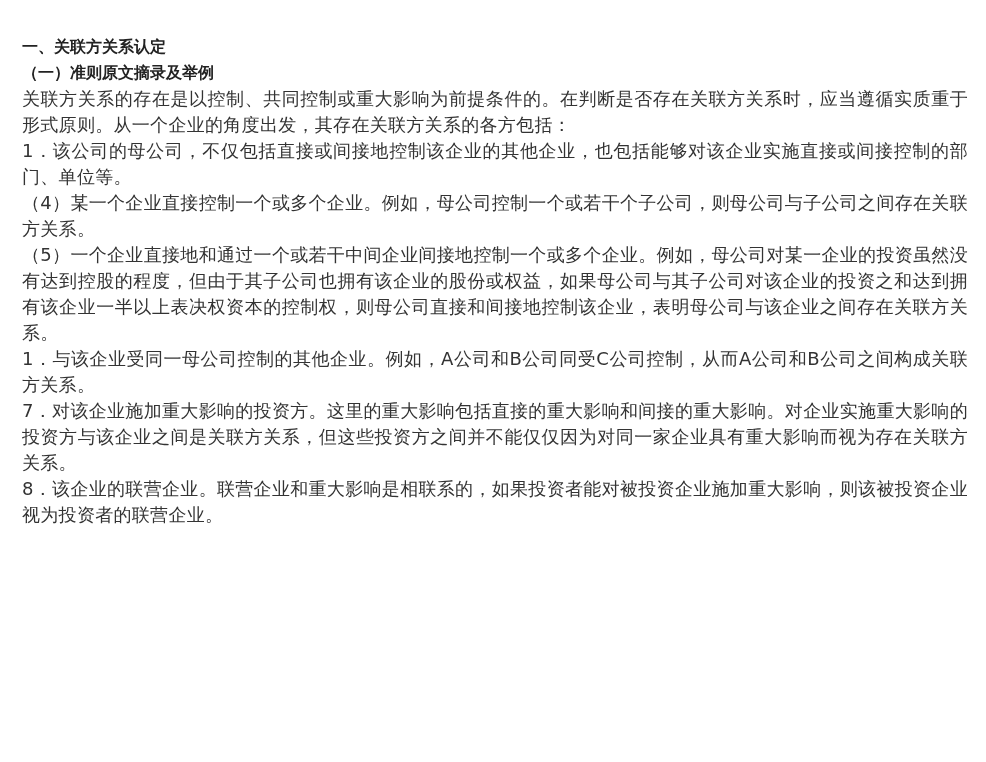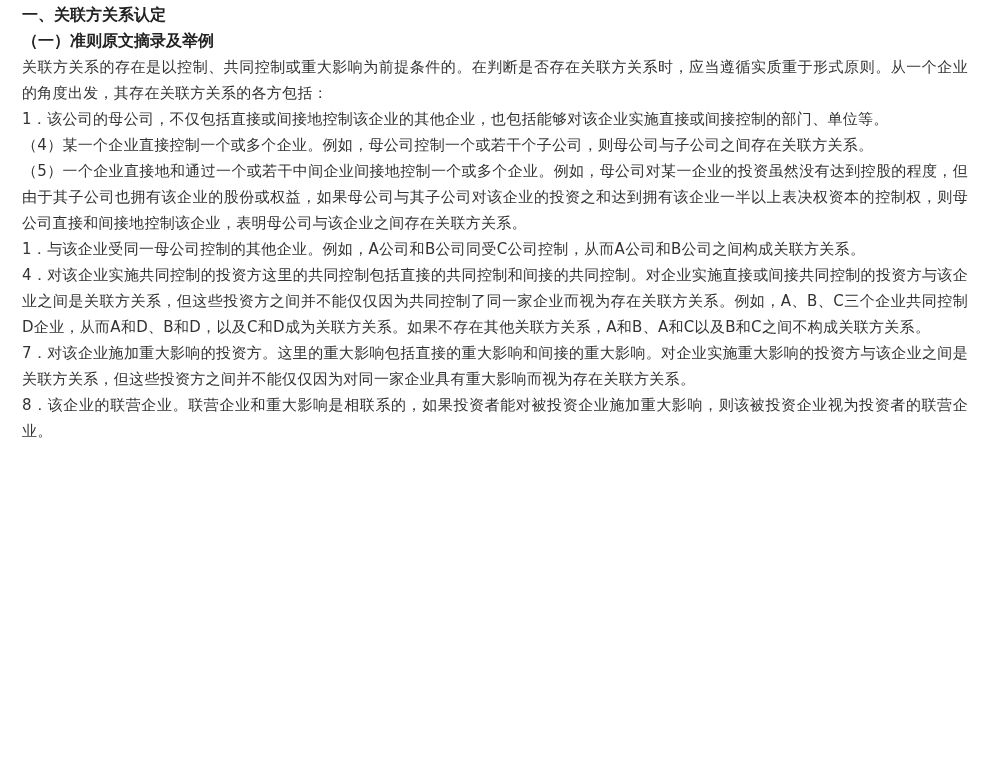--- a/index.html
+++ b/index.html
@@ -1,37 +1,36 @@
 <!DOCTYPE html>
 <html><head>
 <meta charset="utf-8">
 <style>
   html, body { margin: 0; padding: 0; background: #ffffff; }
   body {
     width: 986px; height: 762px; overflow: hidden;
     font-family: "DejaVu Sans", "Liberation Sans", sans-serif;
     color: #333333;
   }
-  .doc { padding: 2px 18px 0 22px; }
+  .doc { padding: 2px 18px 0 22px; margin-top: 32px; }
   .h1, .h2 {
     font-family: "DejaVu Serif", "Liberation Serif", serif;
     font-weight: bold; font-size: 16px; line-height: 26px; color: #222;
   }
   .p {
-    font-size: 15px; line-height: 26px; text-align: justify;
+    font-size: 18px; line-height: 26px; text-align: justify;
     letter-spacing: 0.3px; margin: 0;
   }
 </style>
 </head>
 <body>
 
 <div class="doc">
   <div class="h1">一、关联方关系认定</div>
   <div class="h2">（一）准则原文摘录及举例</div>
   <p class="p">关联方关系的存在是以控制、共同控制或重大影响为前提条件的。在判断是否存在关联方关系时，应当遵循实质重于形式原则。从一个企业的角度出发，其存在关联方关系的各方包括：</p>
   <p class="p">1．该公司的母公司，不仅包括直接或间接地控制该企业的其他企业，也包括能够对该企业实施直接或间接控制的部门、单位等。</p>
   <p class="p">（4）某一个企业直接控制一个或多个企业。例如，母公司控制一个或若干个子公司，则母公司与子公司之间存在关联方关系。</p>
   <p class="p">（5）一个企业直接地和通过一个或若干中间企业间接地控制一个或多个企业。例如，母公司对某一企业的投资虽然没有达到控股的程度，但由于其子公司也拥有该企业的股份或权益，如果母公司与其子公司对该企业的投资之和达到拥有该企业一半以上表决权资本的控制权，则母公司直接和间接地控制该企业，表明母公司与该企业之间存在关联方关系。</p>
   <p class="p">1．与该企业受同一母公司控制的其他企业。例如，A公司和B公司同受C公司控制，从而A公司和B公司之间构成关联方关系。</p>
-  <p class="p">4．对该企业实施共同控制的投资方这里的共同控制包括直接的共同控制和间接的共同控制。对企业实施直接或间接共同控制的投资方与该企业之间是关联方关系，但这些投资方之间并不能仅仅因为共同控制了同一家企业而视为存在关联方关系。例如，A、B、C三个企业共同控制D企业，从而A和D、B和D，以及C和D成为关联方关系。如果不存在其他关联方关系，A和B、A和C以及B和C之间不构成关联方关系。</p>
   <p class="p">7．对该企业施加重大影响的投资方。这里的重大影响包括直接的重大影响和间接的重大影响。对企业实施重大影响的投资方与该企业之间是关联方关系，但这些投资方之间并不能仅仅因为对同一家企业具有重大影响而视为存在关联方关系。</p>
   <p class="p">8．该企业的联营企业。联营企业和重大影响是相联系的，如果投资者能对被投资企业施加重大影响，则该被投资企业视为投资者的联营企业。</p>
 </div>
 
 </body></html>

